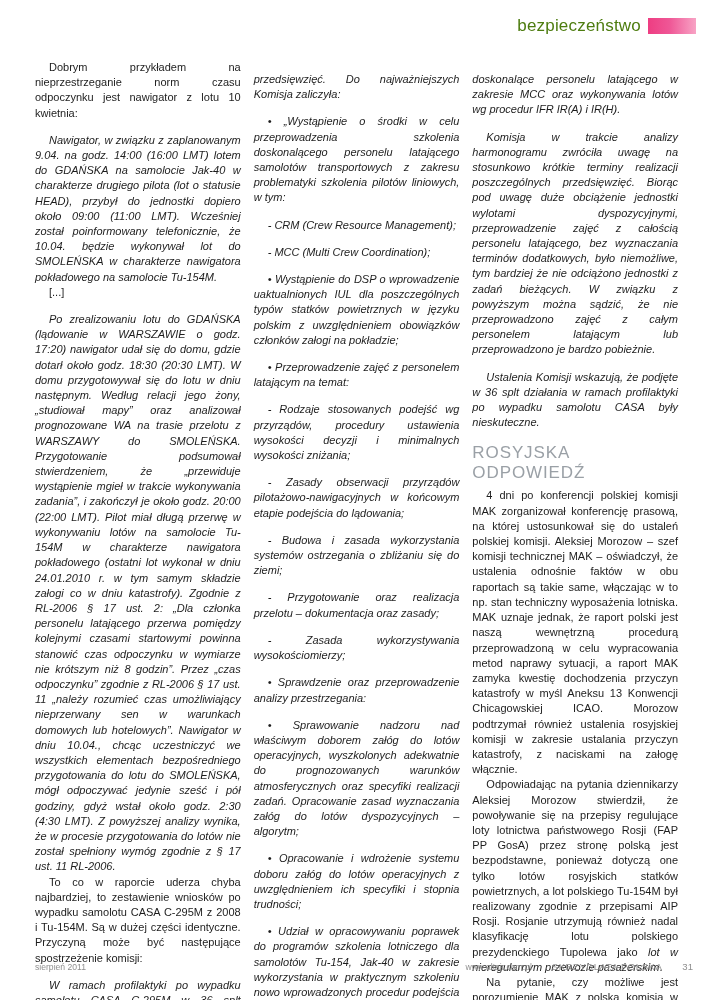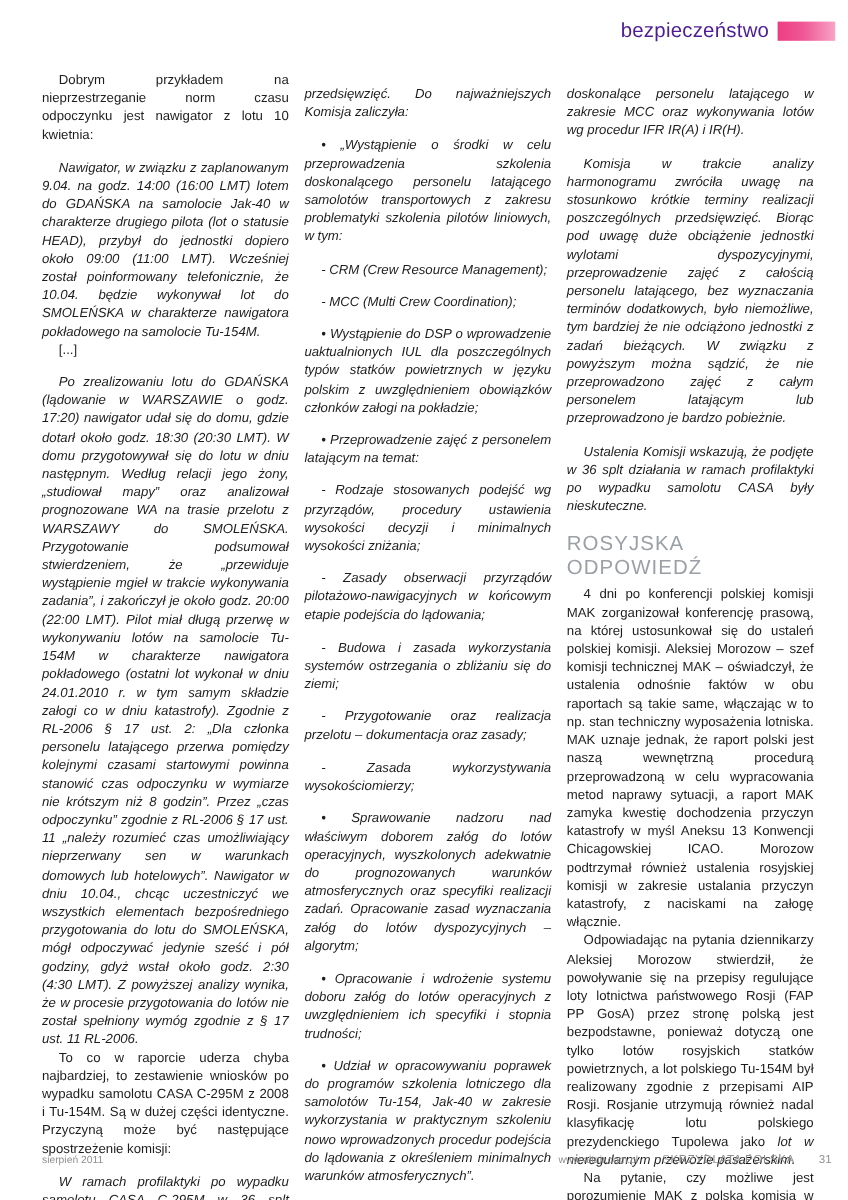--- a/index.html
+++ b/index.html
@@ -6,21 +6,21 @@
   .page{
     position:relative;
     width:707px;height:1000px;
     background:#ffffff;
     font-family:"Liberation Sans",sans-serif;
     color:#1d1d1d;
     overflow:hidden;
   }
   
   .header{position:absolute;top:16px;right:11px;display:flex;align-items:center;gap:7px;}
-  .section-label{color:#4c1d95;font-size:17px;font-weight:400;letter-spacing:0.2px;}
+  .section-label{color:#4d7c0f;font-size:17px;font-weight:400;letter-spacing:0.2px;}
   .accent-box{width:48px;height:16px;background:linear-gradient(90deg,#ee3d82 0%,#ef5796 45%,#f8a3c5 100%);}
   
   .columns{position:absolute;top:60px;left:35px;right:29px;display:flex;gap:13px;}
   .col{flex:1;min-width:0;}
   .para{
     margin:0;
     font-size:11px;line-height:15.2px;
     text-align:justify;text-indent:14px;
     hyphens:auto;-webkit-hyphens:auto;
   }
@@ -76,20 +76,21 @@
         <p class="para it"><span>• „Wystąpienie o środki w celu przeprowadzenia szkolenia doskonalącego personelu latającego samolotów transportowych z zakresu problematyki szkolenia pilotów liniowych, w tym:</span></p>
         <p class="para it"><span>- CRM (Crew Resource Management);</span></p>
         <p class="para it"><span>- MCC (Multi Crew Coordination);</span></p>
         <p class="para it"><span>• Wystąpienie do DSP o wprowadzenie uaktualnionych IUL dla poszczególnych typów statków powietrznych w języku polskim z uwzględnieniem obowiązków członków załogi na pokładzie;</span></p>
         <p class="para it"><span>• Przeprowadzenie zajęć z personelem latającym na temat:</span></p>
         <p class="para it"><span>- Rodzaje stosowanych podejść wg przyrządów, procedury ustawienia wysokości decyzji i minimalnych wysokości zniżania;</span></p>
         <p class="para it"><span>- Zasady obserwacji przyrządów pilotażowo-nawigacyjnych w końcowym etapie podejścia do lądowania;</span></p>
         <p class="para it"><span>- Budowa i zasada wykorzystania systemów ostrzegania o zbliżaniu się do ziemi;</span></p>
         <p class="para it"><span>- Przygotowanie oraz realizacja przelotu – dokumentacja oraz zasady;</span></p>
         <p class="para it"><span>- Zasada wykorzystywania wysokościomierzy;</span></p>
+        <p class="para it"><span>• Sprawdzenie oraz przeprowadzenie analizy przestrzegania:</span></p>
         <p class="para it"><span>• Sprawowanie nadzoru nad właściwym doborem załóg do lotów operacyjnych, wyszkolonych adekwatnie do prognozowanych warunków atmosferycznych oraz specyfiki realizacji zadań. Opracowanie zasad wyznaczania załóg do lotów dyspozycyjnych – algorytm;</span></p>
         <p class="para it"><span>• Opracowanie i wdrożenie systemu doboru załóg do lotów operacyjnych z uwzględnieniem ich specyfiki i stopnia trudności;</span></p>
         <p class="para it"><span>• Udział w opracowywaniu poprawek do programów szkolenia lotniczego dla samolotów Tu-154, Jak-40 w zakresie wykorzystania w praktycznym szkoleniu nowo wprowadzonych procedur podejścia do lądowania z określeniem minimalnych warunków atmosferycznych”.</span></p>
         <p class="para it"><span>Zgodnie z meldunkiem nr 2519/08/Fax z dnia </span><span class="bold">14.10.2008 r.</span><span> dowódcy 36 splt złożonym Szefowi Sztabu – Zastępcy Dowódcy Sił Powietrznych </span><span class="bold">wszystkie przedsięwzięcia zawarte w przytoczonym harmonogramie zostały zrealizowane terminowo</span></p>
       </div>
     <div class="col">
         <p class="para it noindent"><span>doskonalące personelu latającego w zakresie MCC oraz wykonywania lotów wg procedur IFR IR(A) i IR(H).</span></p>
         <p class="para it"><span>Komisja w trakcie analizy harmonogramu zwróciła uwagę na stosunkowo krótkie terminy realizacji poszczególnych przedsięwzięć. Biorąc pod uwagę duże obciążenie jednostki wylotami dyspozycyjnymi, przeprowadzenie zajęć z całością personelu latającego, bez wyznaczania terminów dodatkowych, było niemożliwe, tym bardziej że nie odciążono jednostki z zadań bieżących. W związku z powyższym można sądzić, że nie przeprowadzono zajęć z całym personelem latającym lub przeprowadzono je bardzo pobieżnie.</span></p>
         <p class="para it"><span>Ustalenia Komisji wskazują, że podjęte w 36 splt działania w ramach profilaktyki po wypadku samolotu CASA były nieskuteczne.</span></p>
         <div class="sec-heading">ROSYJSKA ODPOWIEDŹ</div>

